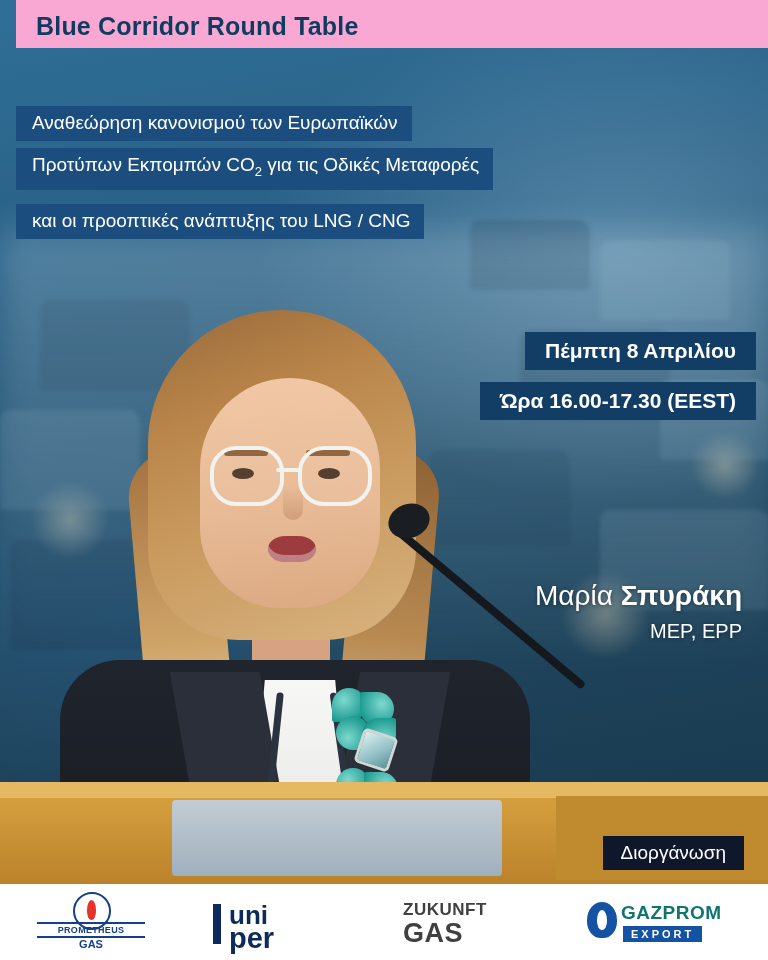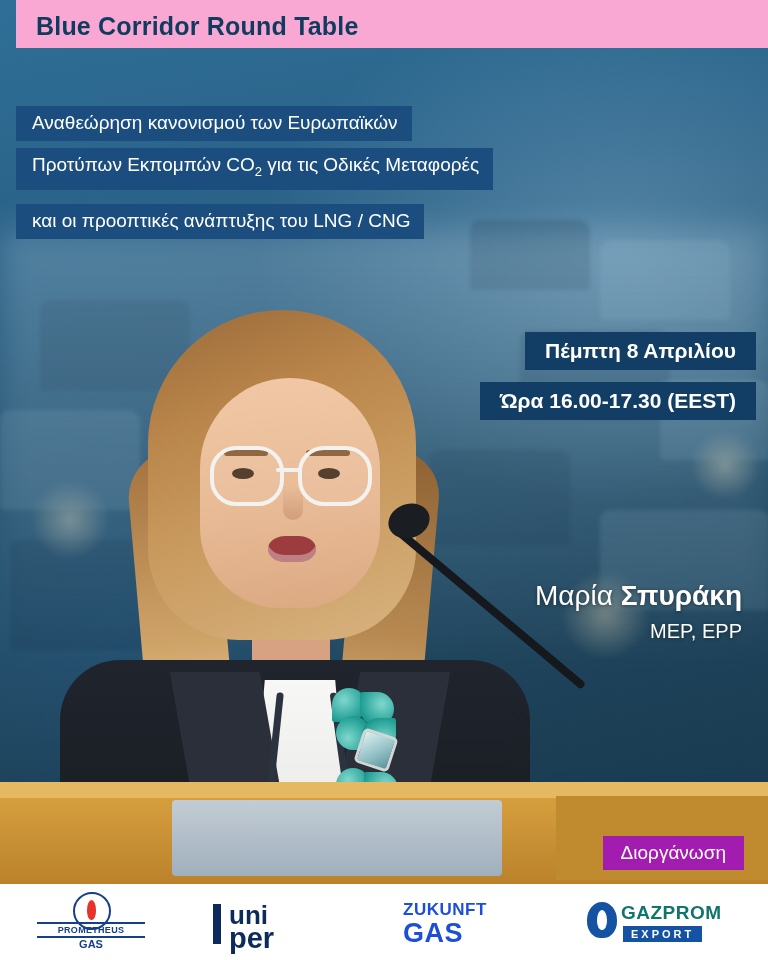--- a/index.html
+++ b/index.html
@@ -340,21 +340,21 @@
     color: #ffffff;
     font-size: 20px;
     z-index: 20;
     text-align: center;
     text-shadow: 0 1px 4px rgba(0,0,0,0.45);
   }
 
   .band-org {
     position: absolute;
     right: 24px; top: 836px;
-    background: #a21caf;
+    background: #0f172a;
     color: #ffffff;
     padding: 6px 18px;
     font-size: 19px;
     z-index: 25;
   }
 
   
   .footer {
     position: absolute;
     left: 0; top: 884px;
@@ -429,21 +429,21 @@
     position: absolute;
     left: 0px; top: 10px;
     width: 8px; height: 40px;
     background: #0d2a5c;
   }
 
   
   .logo-zukunft {
     position: relative;
     width: 130px; height: 56px;
-    color: #1d4ed8;
+    color: #404040;
   }
   .zuk-1 { position: absolute; left: 8px; top: 6px; font-size: 17px; font-weight: bold; letter-spacing: 0.5px; }
   .zuk-2 { position: absolute; left: 8px; top: 24px; font-size: 27px; font-weight: bold; letter-spacing: 0.5px; }
 
   
   .logo-gazprom {
     position: relative;
     width: 150px; height: 56px;
   }
   .gz-flame {

